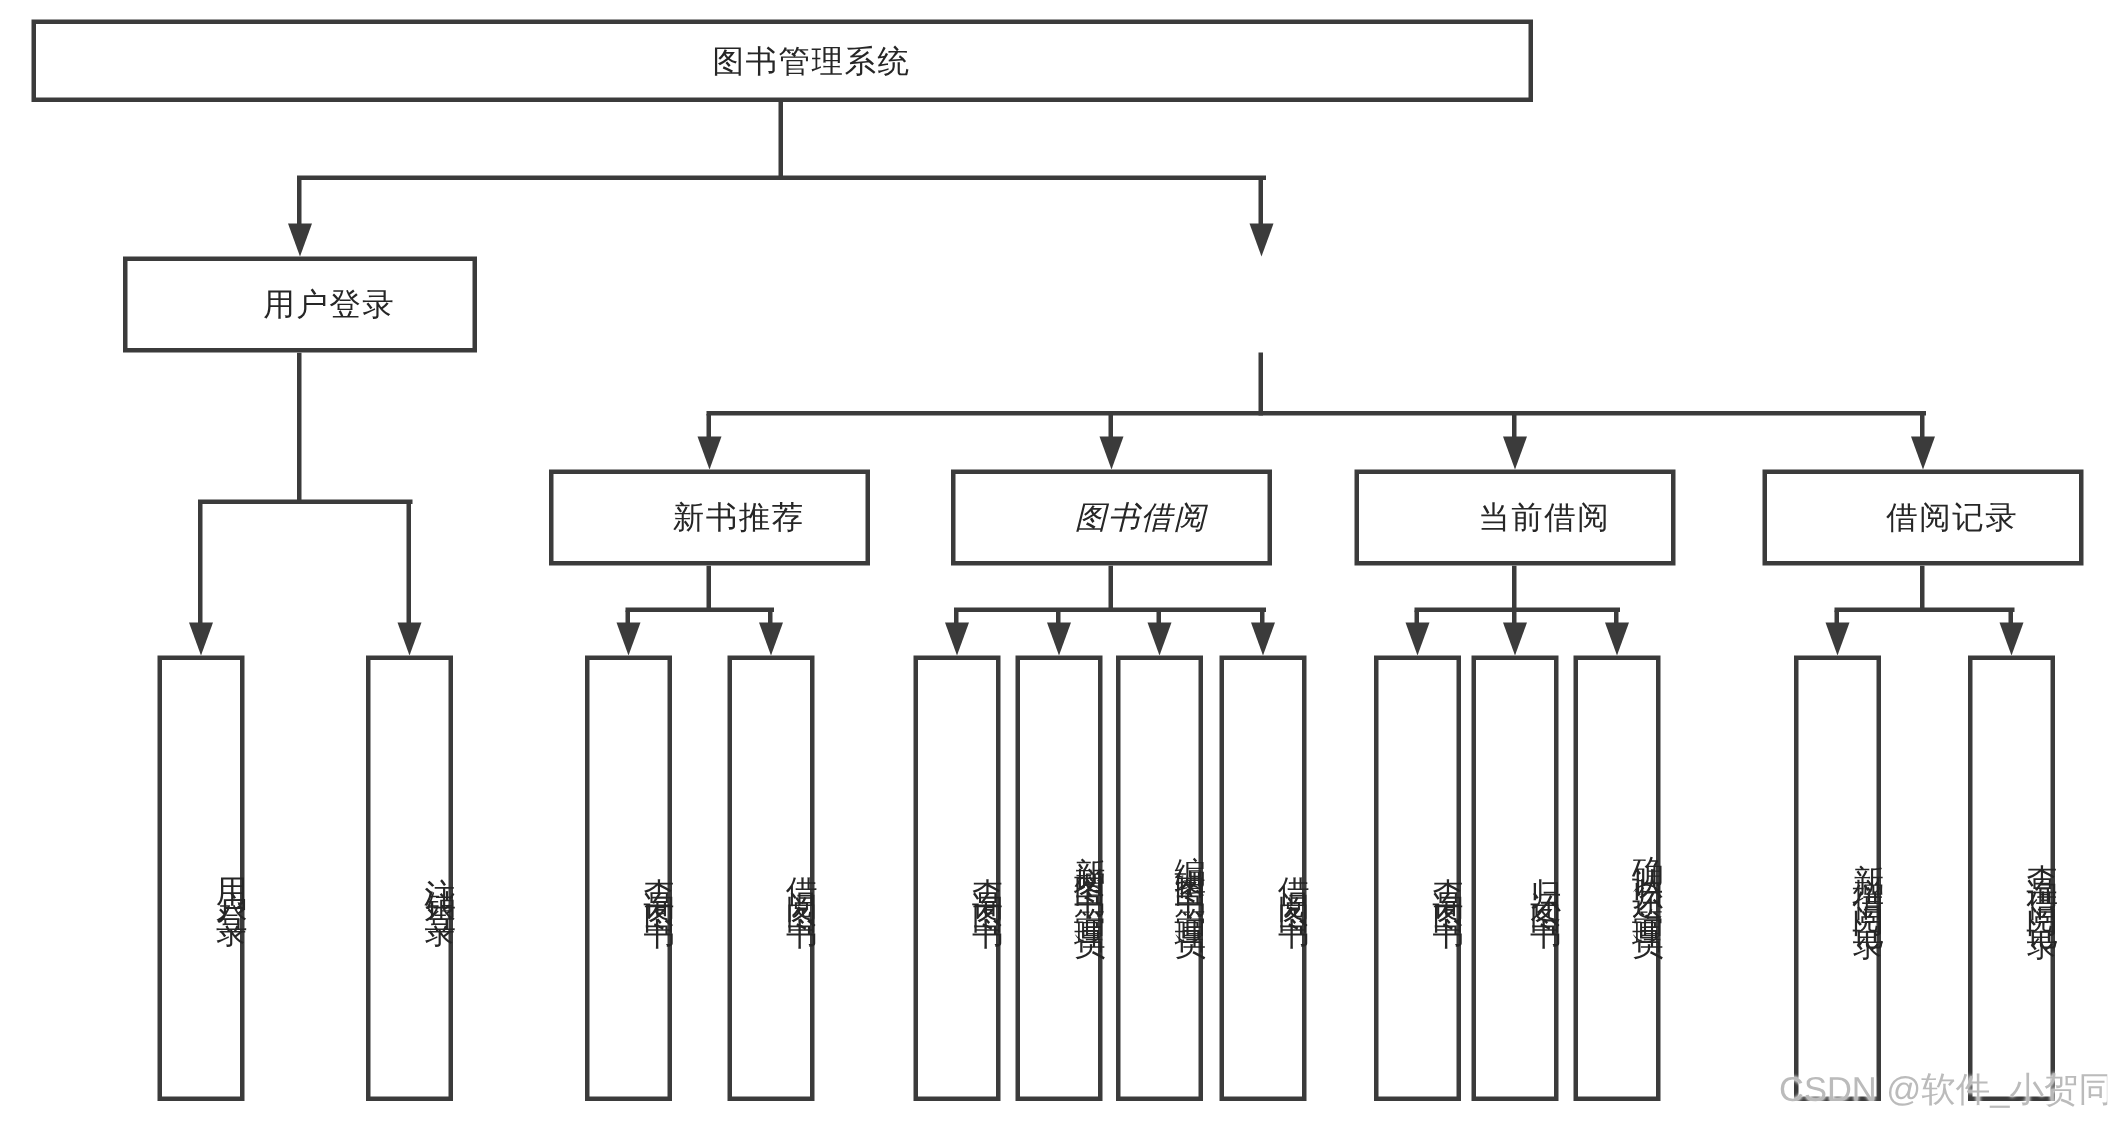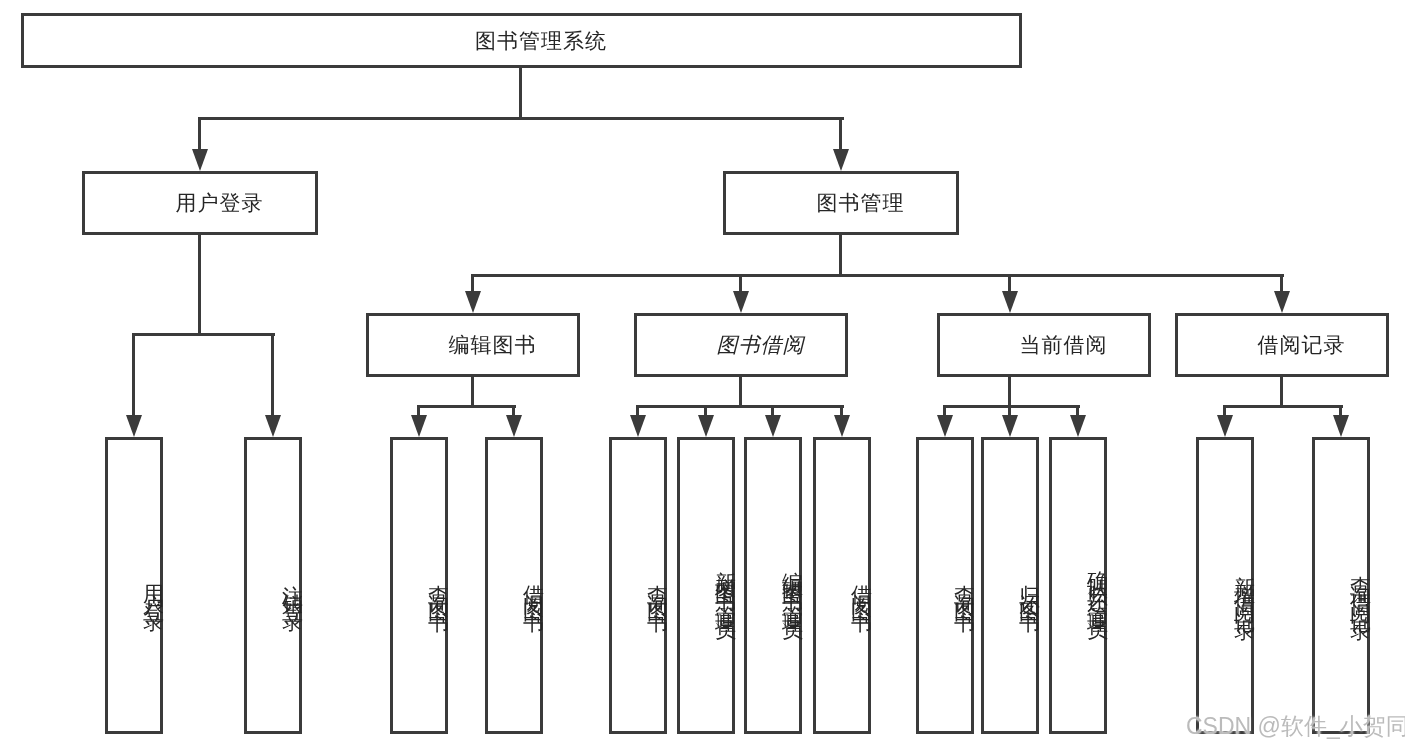--- a/index.html
+++ b/index.html
@@ -60,36 +60,35 @@
   <div class="box" style="left:21px;top:13px;width:1001px;height:55px;">图书管理系统</div>
 
   <div class="vline" style="left:519px;top:68px;height:51px;"></div>
   <div class="hline" style="left:198px;top:117px;width:646px;"></div>
   <div class="vline" style="left:198px;top:119px;height:32px;"></div>
   <div class="tri" style="left:192px;top:149px;"></div>
   <div class="vline" style="left:839px;top:119px;height:32px;"></div>
   <div class="tri" style="left:833px;top:149px;"></div>
 
   <div class="box" style="left:82px;top:171px;width:236px;height:64px;">用户登录</div>
-  <div class="box" style="left:723px;top:171px;width:236px;height:64px;">图书管理</div>
 
   <div class="vline" style="left:839px;top:235px;height:42px;"></div>
   <div class="hline" style="left:471px;top:274px;width:813px;"></div>
   <div class="vline" style="left:471px;top:276px;height:17px;"></div>
   <div class="tri" style="left:465px;top:291px;"></div>
   <div class="vline" style="left:739px;top:276px;height:17px;"></div>
   <div class="tri" style="left:733px;top:291px;"></div>
   <div class="vline" style="left:1008px;top:276px;height:17px;"></div>
   <div class="tri" style="left:1002px;top:291px;"></div>
   <div class="vline" style="left:1280px;top:276px;height:17px;"></div>
   <div class="tri" style="left:1274px;top:291px;"></div>
 
-  <div class="box" style="left:366px;top:313px;width:214px;height:64px;">编辑图书</div>
+  <div class="box" style="left:366px;top:313px;width:214px;height:64px;">新书推荐</div>
   <div class="box" style="left:634px;top:313px;width:214px;height:64px;font-style:italic;">图书借阅</div>
-  <div class="box" style="left:903px;top:313px;width:214px;height:64px;margin-left:34px;">当前借阅</div>
+  <div class="box" style="left:903px;top:313px;width:214px;height:64px;">当前借阅</div>
   <div class="box" style="left:1175px;top:313px;width:214px;height:64px;">借阅记录</div>
 
   <div class="vline" style="left:198px;top:235px;height:101px;"></div>
   <div class="hline" style="left:132px;top:333px;width:143px;"></div>
   <div class="vline" style="left:132px;top:335px;height:82px;"></div>
   <div class="tri" style="left:126px;top:415px;"></div>
   <div class="vline" style="left:271px;top:335px;height:82px;"></div>
   <div class="tri" style="left:265px;top:415px;"></div>
 
   <div class="vline" style="left:471px;top:377px;height:31px;"></div>

